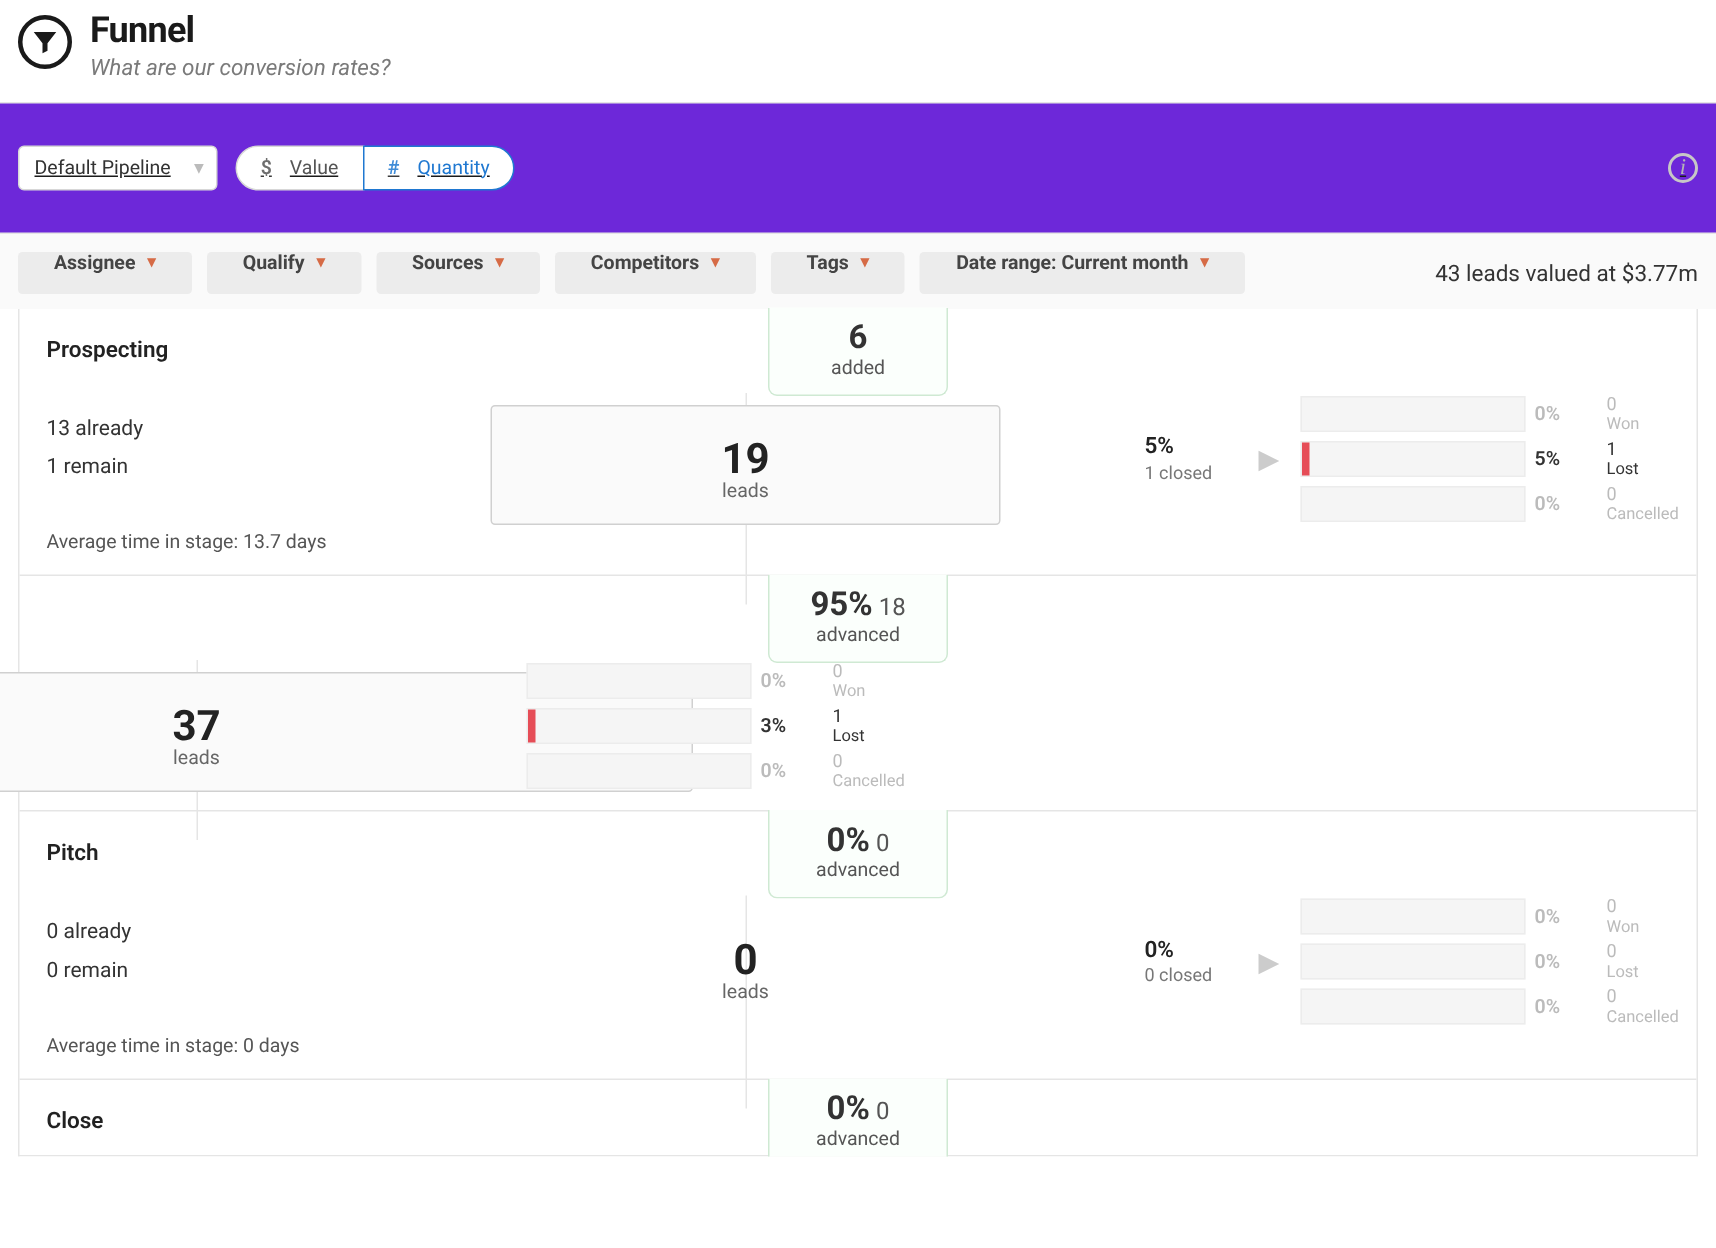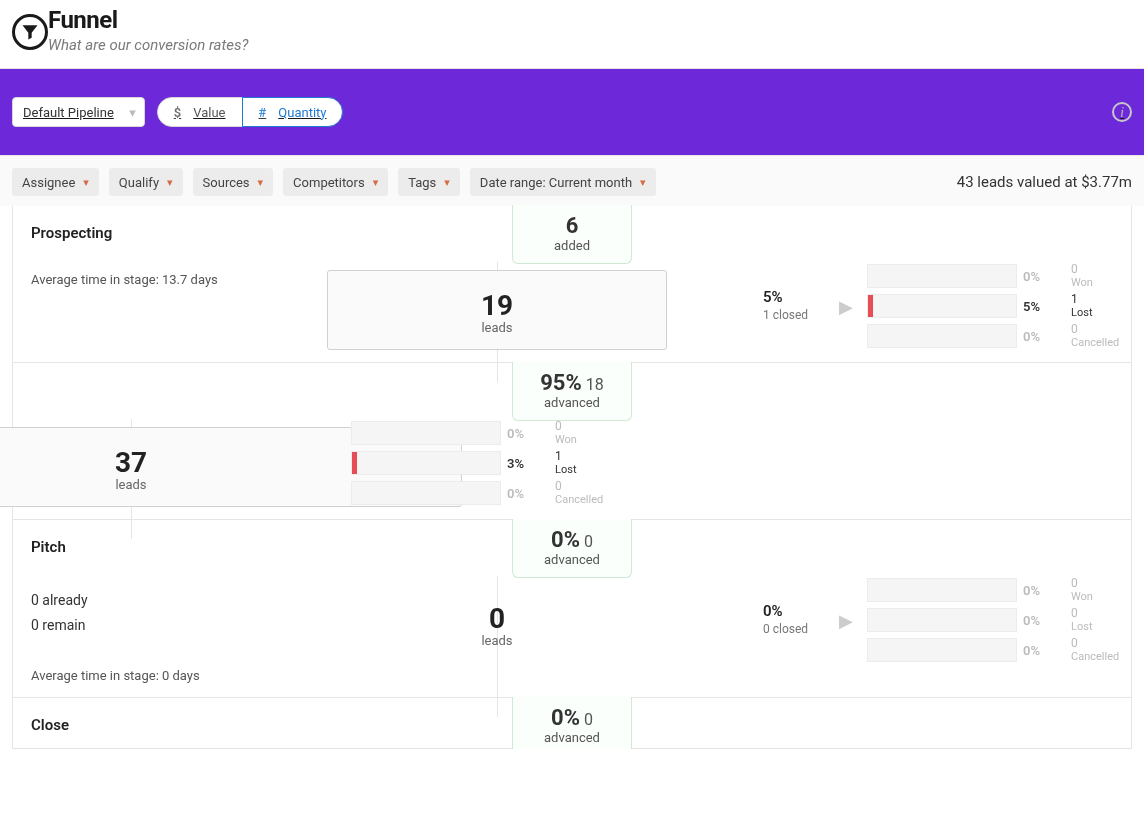--- a/index.html
+++ b/index.html
@@ -1,39 +1,39 @@
 <!DOCTYPE html>
 <html><head>
 <meta charset="utf-8">
 <style>
 * { box-sizing: border-box; margin: 0; padding: 0; }
 body { font-family: -apple-system, BlinkMacSystemFont, "Segoe UI", Roboto, sans-serif; background: #fff; color: #1a1a1a; font-size: 14px; }
 
 
-.page-header { display:flex; align-items:center; padding: 6px 12px 14px 12px; }
+.page-header { display:flex; align-items:flex-start; padding: 6px 12px 14px 12px; gap:12px; }
 .funnel-icon { width:36px; height:36px; border:3px solid #1a1a1a; border-radius:50%; display:flex; align-items:center; justify-content:center; margin-top:4px; }
 .funnel-icon svg { width:20px; height:20px; }
 .page-title { font-size:24px; font-weight:700; letter-spacing:-0.5px; }
 .page-subtitle { font-style:italic; color:#7a7a7a; font-size:15px; margin-top:2px; }
 
 
 .controls-row { display:flex; align-items:center; gap:12px; padding:28px 12px; border-top:1px solid #e5e5e5; border-bottom:1px solid #e5e5e5; background:#6d28d9; flex-wrap:wrap; position:relative;text-decoration:underline; }
 .pipeline-select { border:1px solid #d7d7d7; background:#fff; border-radius:4px; height:30px; padding:0 30px 0 10px; font-size:13px; color:#333; display:flex; align-items:center; position:relative; cursor:pointer; }
 .pipeline-select .chev { position:absolute; right:8px; color:#bbb; }
 .toggle-group { display:flex; }
 .toggle-btn { height:30px; display:flex; align-items:center; gap:12px; padding:0 16px; border:1px solid #d7d7d7; background:#fff; font-size:13px; color:#555; cursor:pointer; }
 .toggle-btn:first-child { border-radius:15px 0 0 15px; }
 .toggle-btn:last-child { border-radius:0 15px 15px 0; margin-left:-1px; }
 .toggle-btn.active { border-color:#1f78d1; color:#1f78d1; background:#fff; position:relative; z-index:1; }
 .toggle-btn .sym { font-weight:600; opacity:.85; }
 .info-icon { margin-left:auto; color:#b5b5b5; cursor:pointer; font-style:italic; font-family:Georgia,serif; font-size:15px; border:2px solid #c7c7c7; border-radius:50%; width:20px; height:20px; display:flex; align-items:center; justify-content:center; }
 
 
 .filters-row { display:flex; align-items:center; gap:10px; padding:12px 12px 10px 12px; background:#fafafa; flex-wrap:wrap; }
-.filter-pill { background:#ececec; border-radius:3px; height:28px; display:flex; align-items:center; padding:0 10px; font-size:13px; color:#444; gap:8px; cursor:pointer; }
+.filter-pill { background:#ececec; border-radius:3px; height:28px; display:flex; align-items:flex-start; padding:0 24px; font-size:13px; color:#444; gap:8px; cursor:pointer;font-weight:bold; }
 .filter-pill .chev { color:#d66b46; font-size:11px; }
 .summary { margin-left:auto; font-size:15px; color:#333; }
 
 
 .funnel { margin:0 12px 0 12px; background:#fff; border:1px solid #e5e5e5; border-top:none; }
 .stage { position:relative; padding:18px 18px 14px 18px; border-top:1px solid #e5e5e5; }
 .stage:first-child { border-top:none; }
 
 .stage-body { display:grid; grid-template-columns: 200px 1fr 350px; gap:16px; align-items:start; }
 .stage-name { font-size:15px; font-weight:600; color:#222; }
@@ -131,20 +131,24 @@
     </div>
   <div class="summary">43 leads valued at $3.77m</div>
 </div>
 
 <div class="funnel" id="funnel">
     <div class="stage">
       <div class="stage-badge"><span class="pct">6</span><div class="lbl">added</div></div>
       <div class="stage-body">
         <div>
           <div class="stage-name">Prospecting</div>
+          <div class="already-remain">
+            <div>13 already</div>
+            <div>1 remain</div>
+          </div>
           <div class="avg-time">Average time in stage: 13.7 days</div>
         </div>
         <div class="center-col">
           <div class="vline"></div>
           <div class="leads-box" style="width: 340px;">
             <div class="num">19</div>
             <div class="lbl">leads</div>
           </div>
           <div class="spacer"></div>
         </div>

